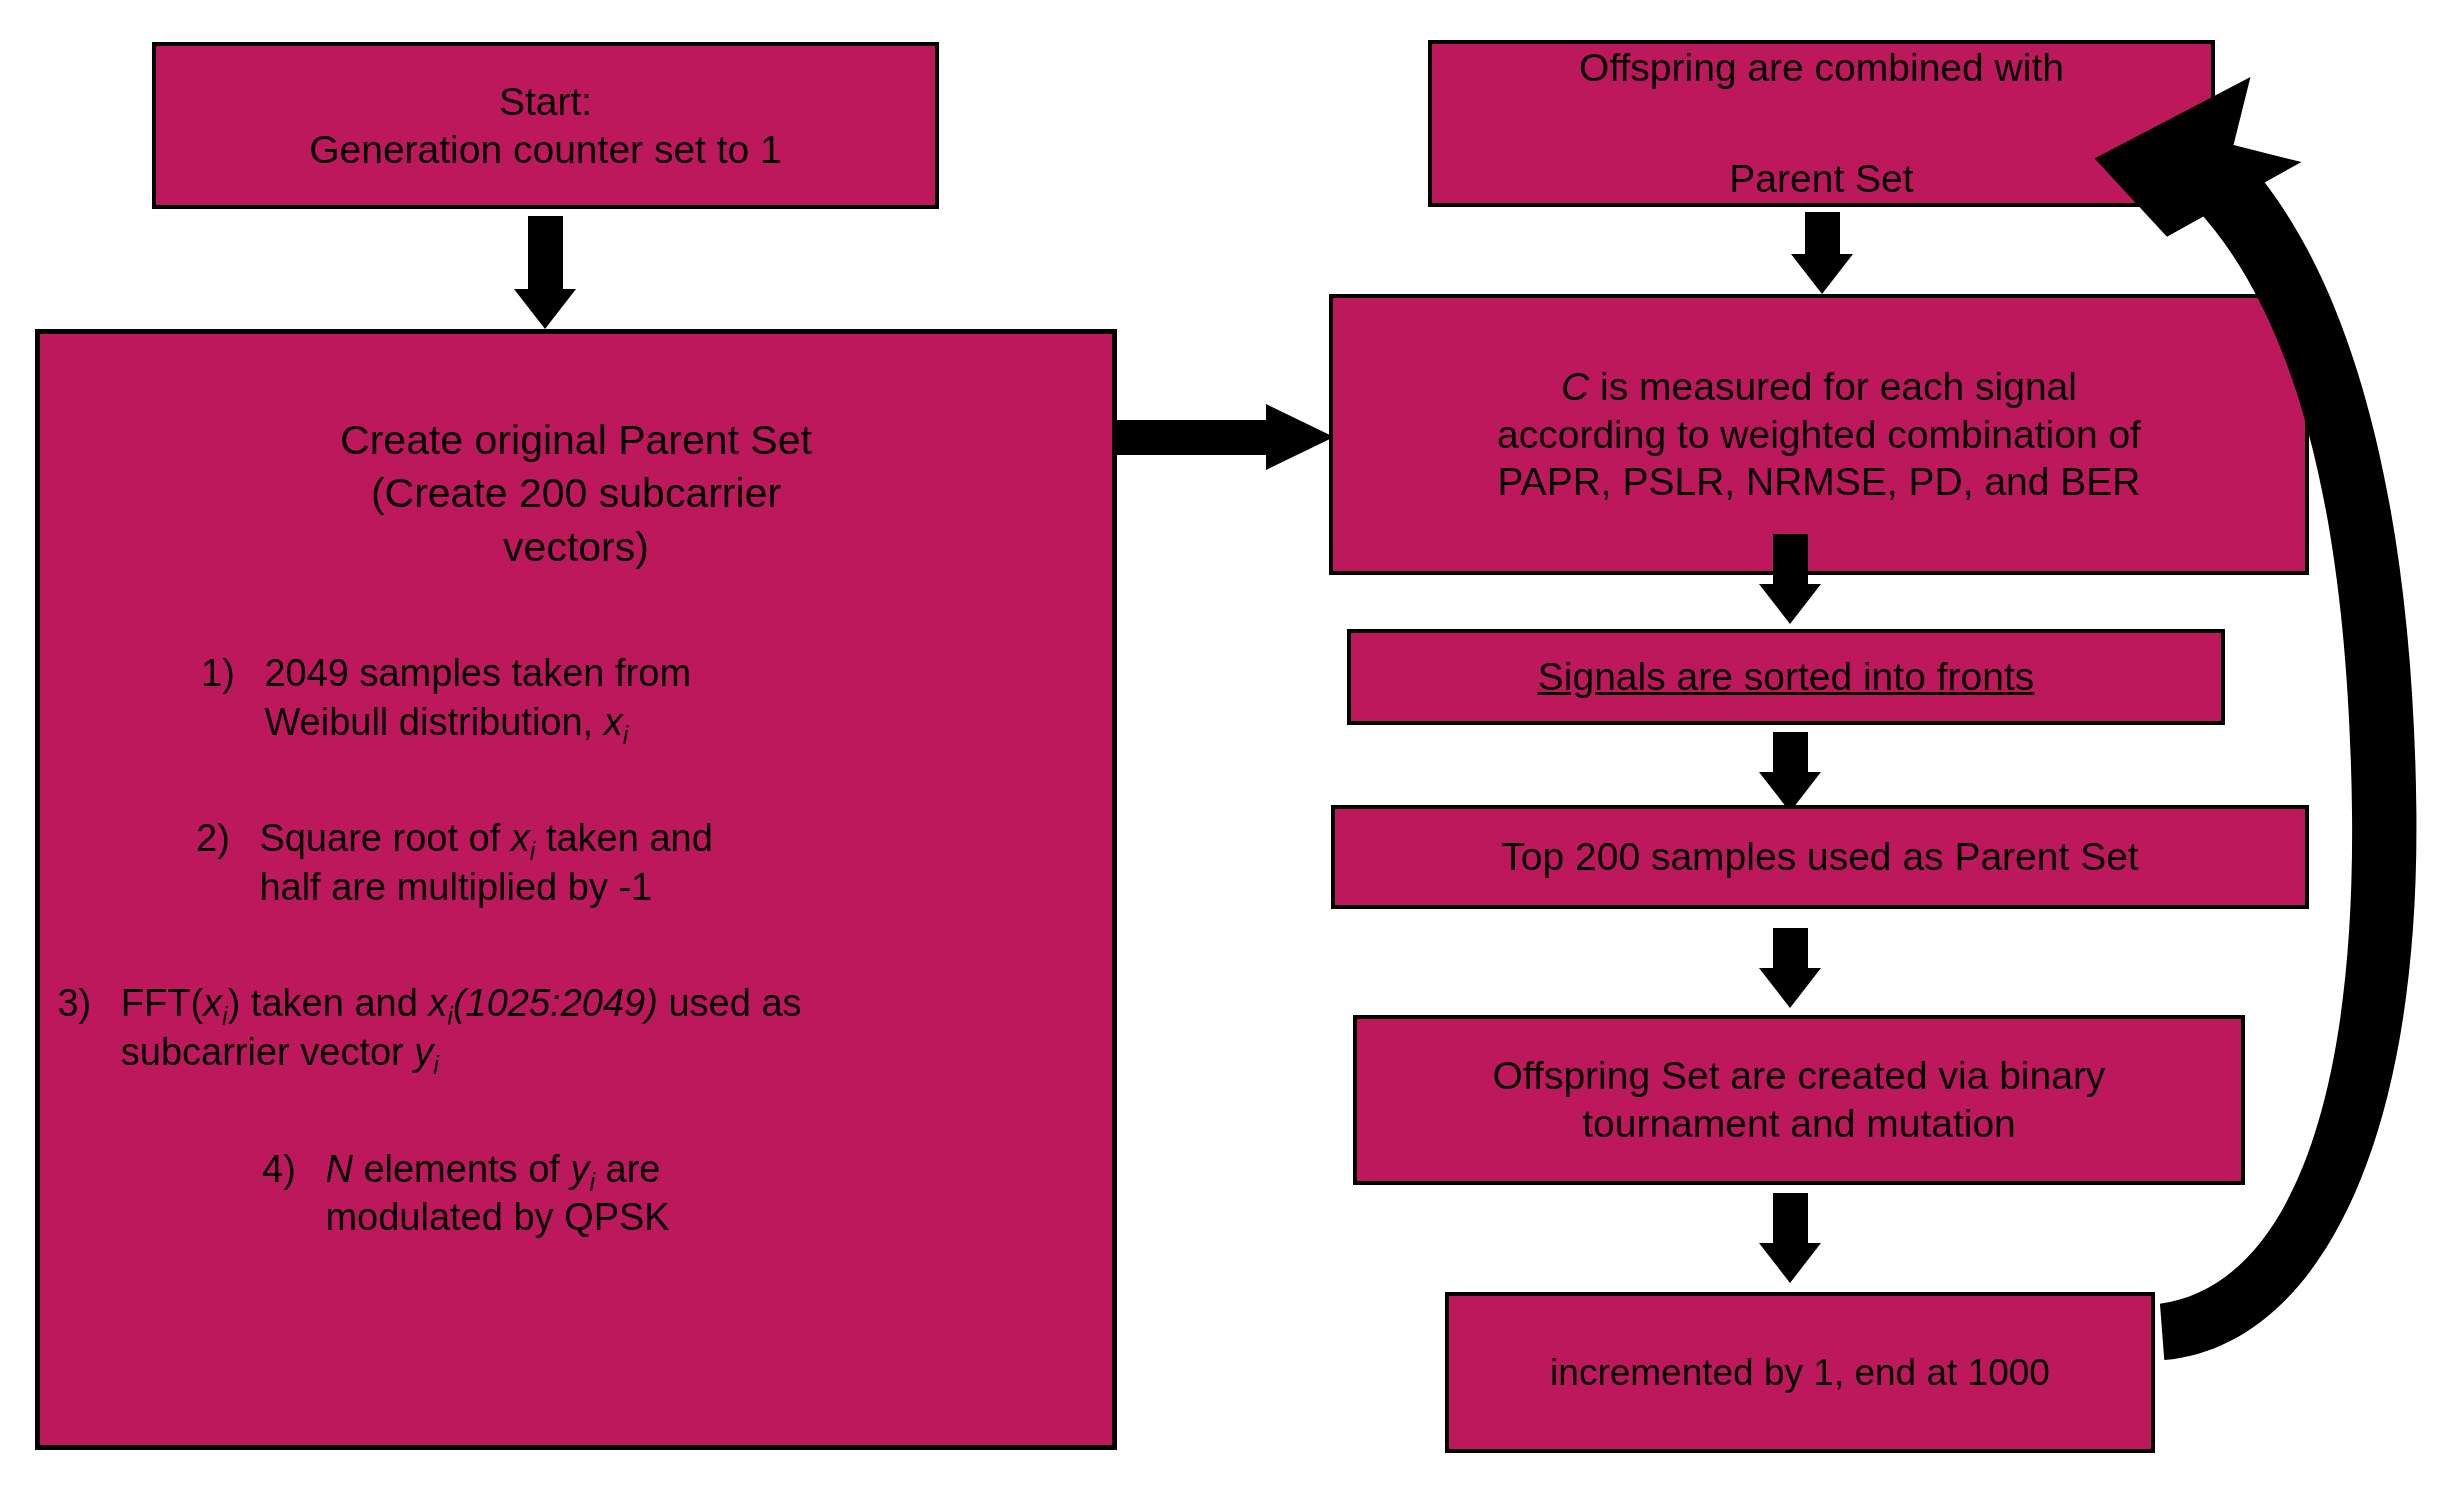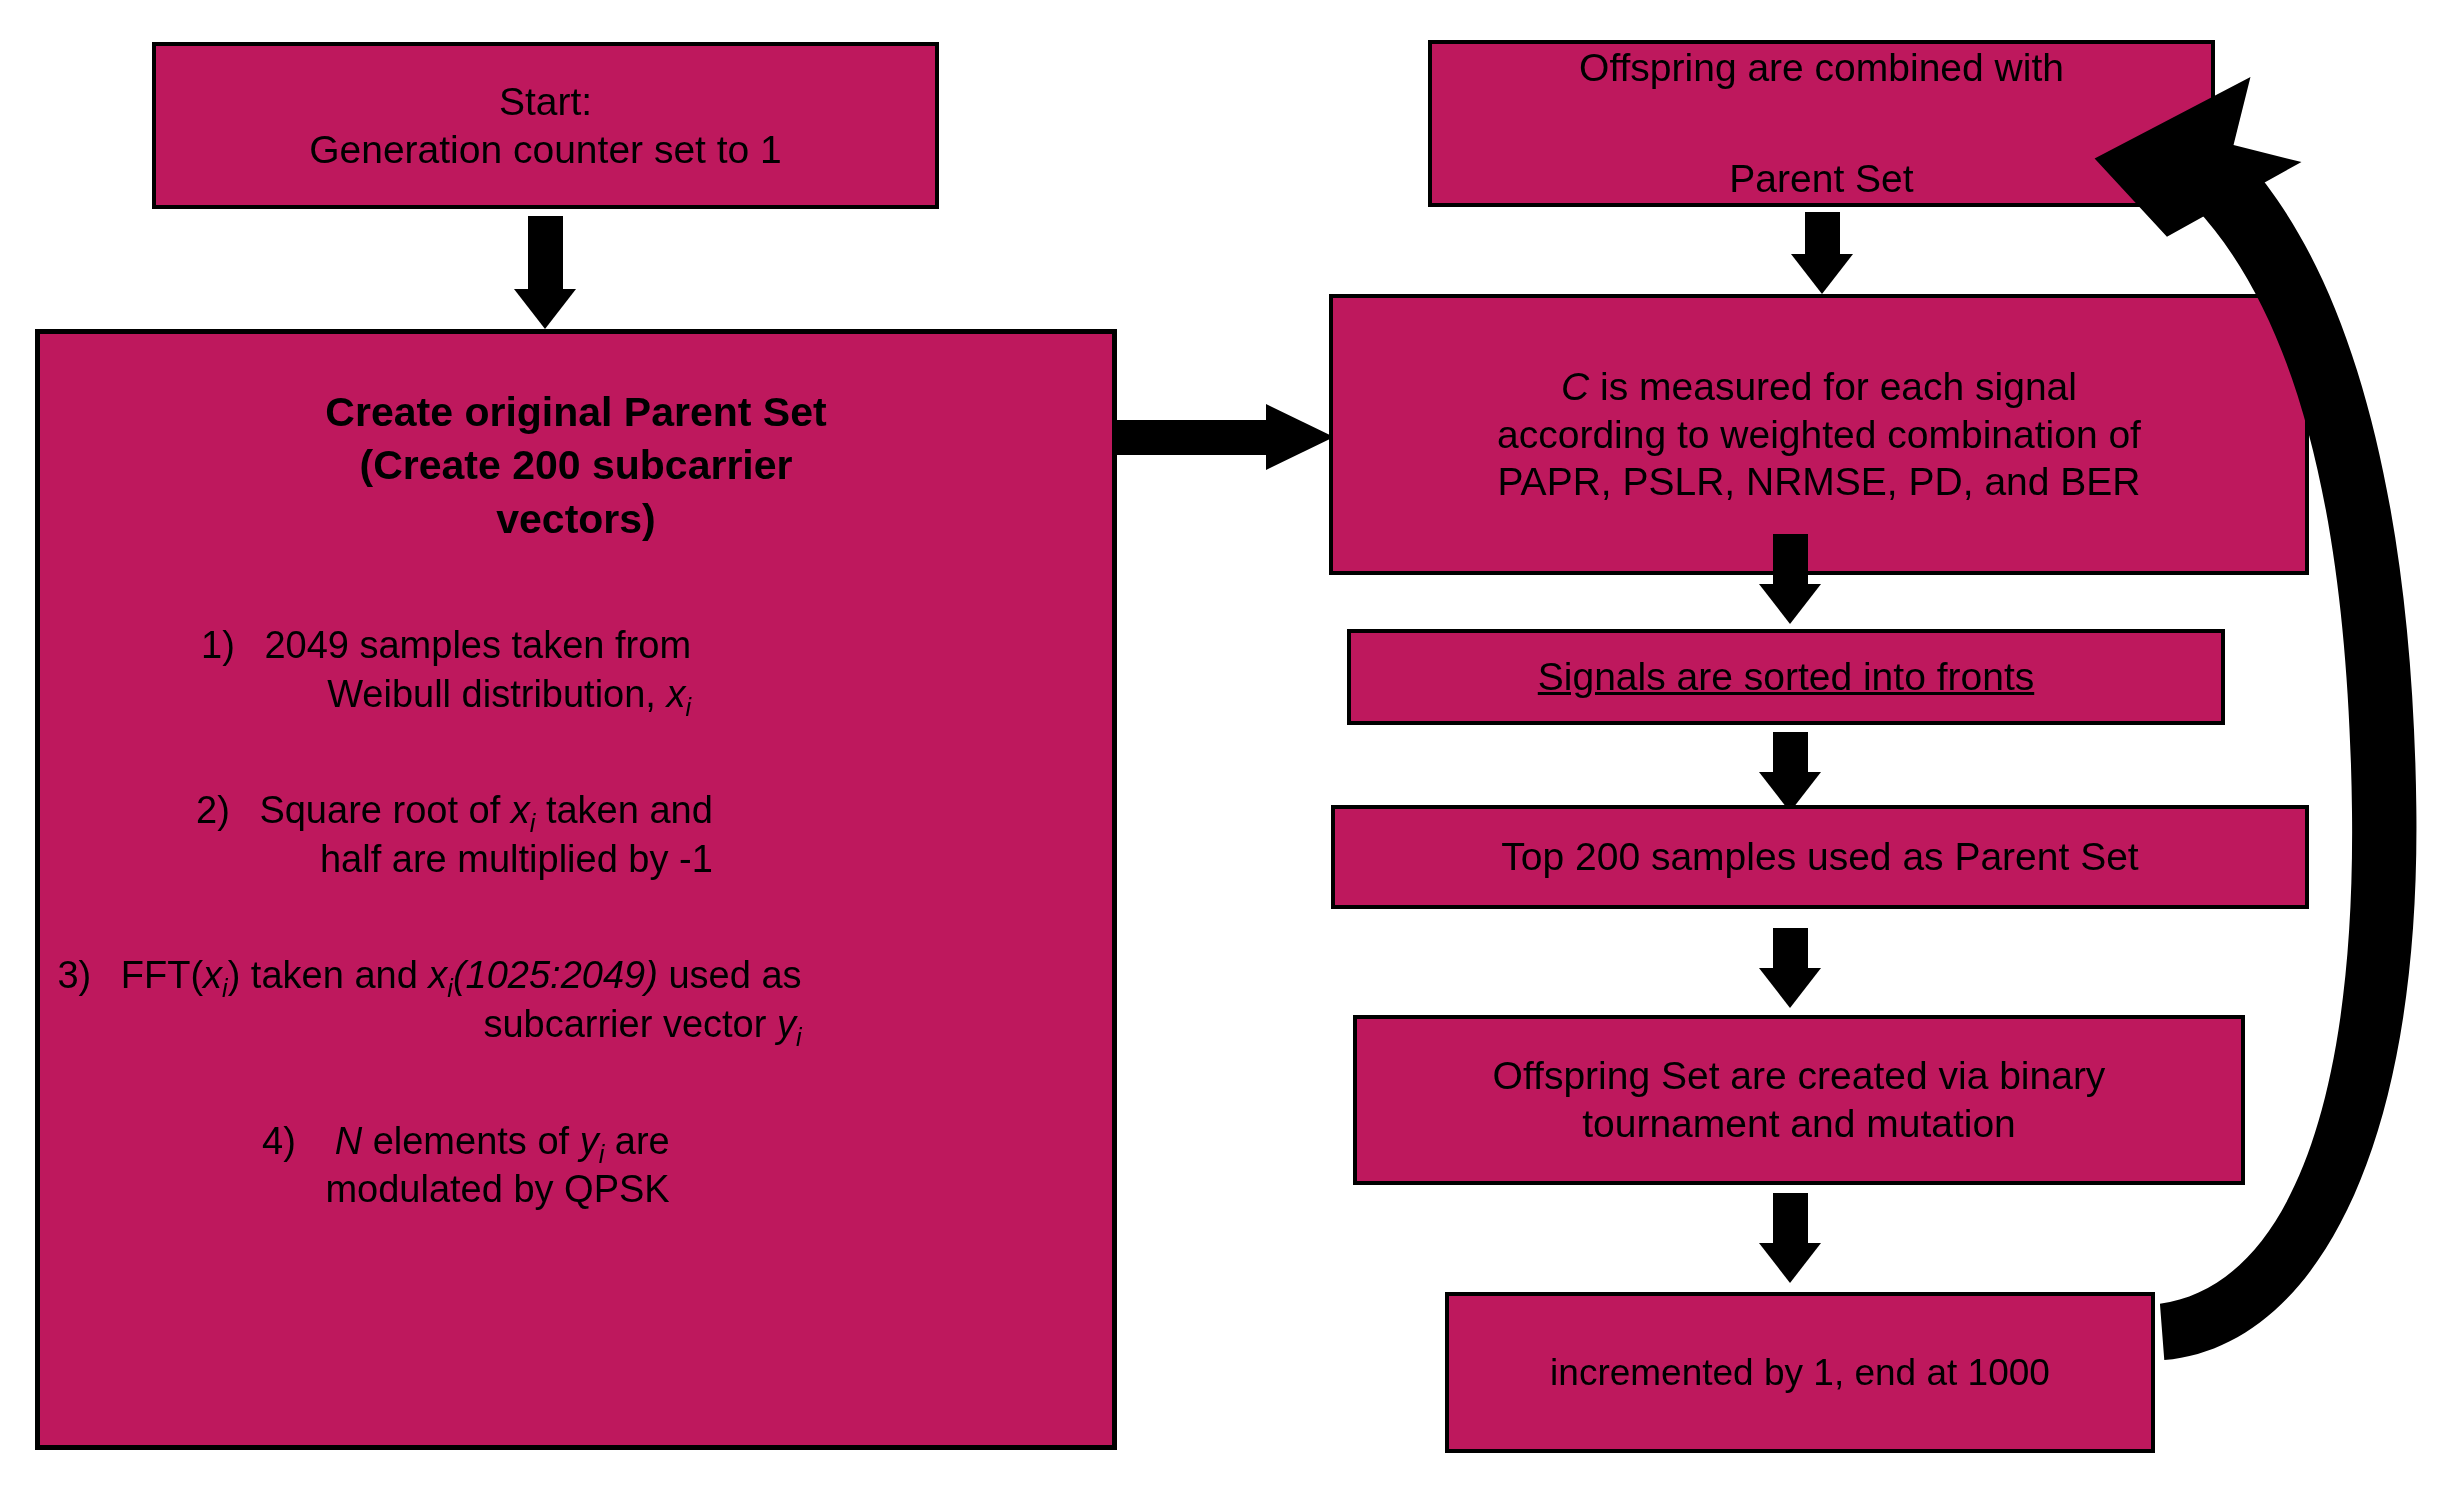--- a/index.html
+++ b/index.html
@@ -48,41 +48,41 @@
   #parent-box {
     left: 35px;
     top: 329px;
     width: 1082px;
     height: 1121px;
     border-width: 5.2px;
     display: block;
     padding: 0;
   }
   #parent-title {
-    margin-top: 52px;
+    margin-top: 80px;
     text-align: center;
-    font-weight: bold;
+    font-weight: normal;
     font-size: 41px;
     line-height: 1.3;
   }
   .step {
     display: flex;
     align-items: flex-start;
     font-size: 38px;
     line-height: 1.28;
   }
   .step .num {
     flex: 0 0 auto;
     text-align: right;
     padding-right: 29.6px;
     white-space: nowrap;
   }
   .step .txt {
     flex: 0 0 auto;
-    text-align: right;
+    text-align: left;
   }
   #step1 { margin-top: 75px; padding-left: 161px; }
   #step2 { margin-top: 68px; padding-left: 156px; }
   #step3 { margin-top: 68px; padding-left: 17.4px; }
   #step4 { margin-top: 68px; padding-left: 222px; }
 
   .it { font-style: italic; }
   .sub {
     font-style: italic;
     font-size: 0.66em;

